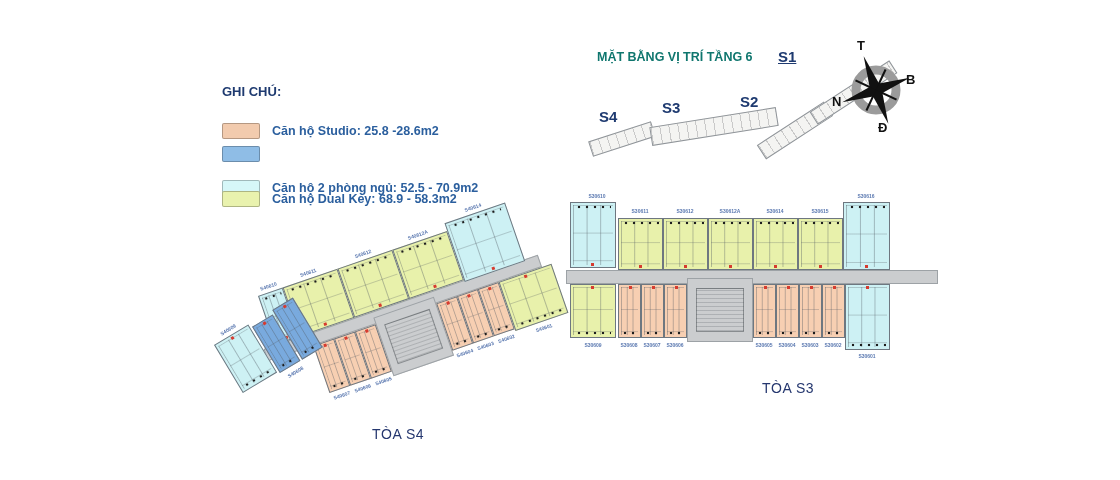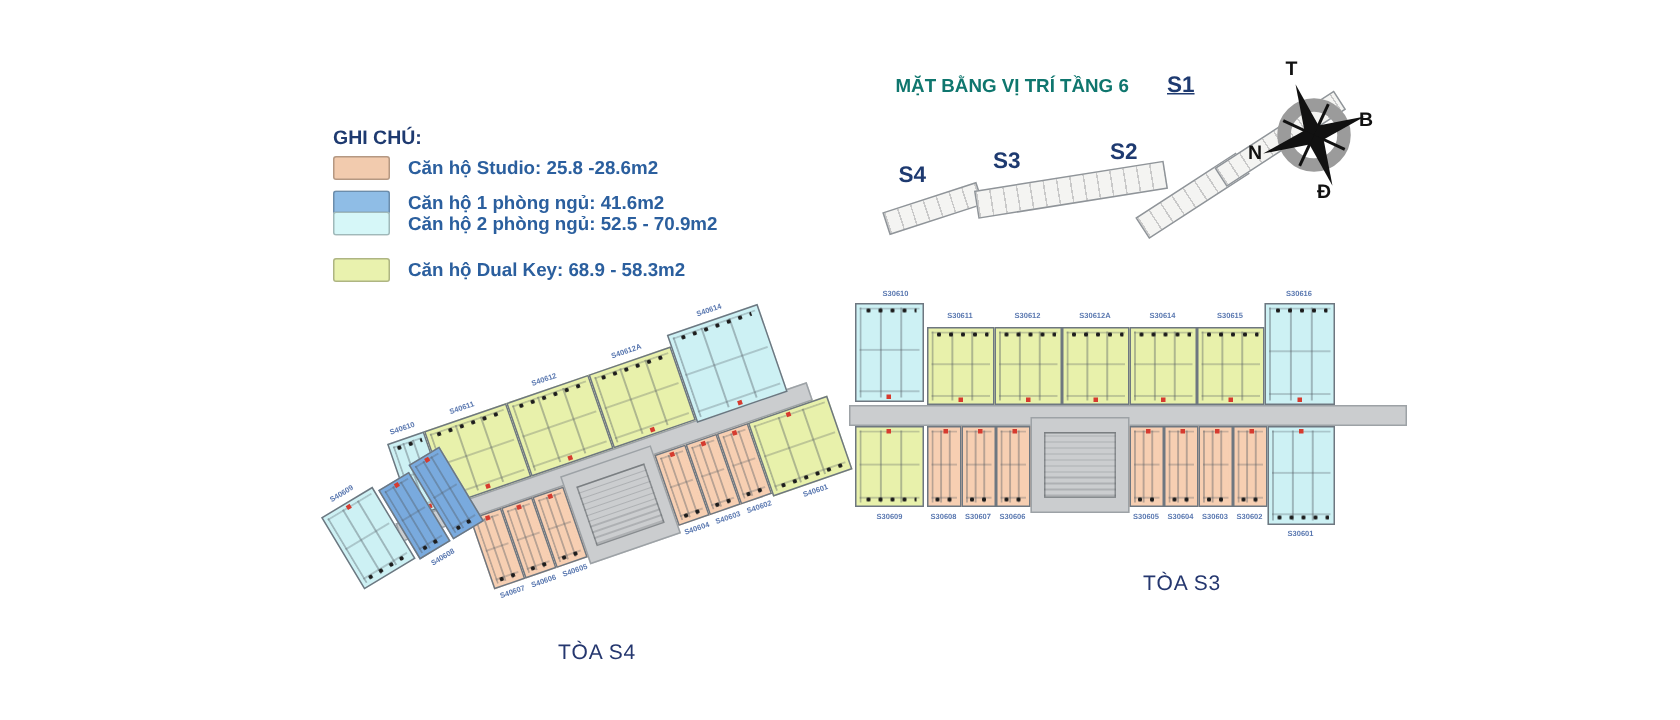--- a/index.html
+++ b/index.html
@@ -2,21 +2,21 @@
 <html><head>
 <meta charset="utf-8">
 <style>
   html,body{margin:0;padding:0;background:#fff;}
   .canvas{position:relative;width:1120px;height:480px;background:#ffffff;overflow:hidden;
           font-family:"Liberation Sans",sans-serif;}
   
   .page-title{position:absolute;left:222px;top:52px;font-size:20px;font-weight:bold;
               color:#1e3a70;letter-spacing:.3px;}
   .legend-heading{position:absolute;left:222px;top:84px;font-size:13px;font-weight:bold;color:#1e3a70;}
-  .legend-row{position:absolute;left:222px;height:18px;display:flex;align-items:center;}
+  .legend-row{position:absolute;left:222px;height:18px;display:flex;align-items:center;margin-top:19px;}
   .legend-swatch{width:38px;height:16px;border:1px solid rgba(0,0,0,.25);border-radius:2px;box-sizing:border-box;}
   .legend-label{margin-left:12px;font-size:12.5px;font-weight:bold;color:#2b5f9e;white-space:nowrap;}
   
   .loc-title{position:absolute;left:597px;top:50px;font-size:12.5px;font-weight:bold;color:#0f766e;}
   .loc-bar{position:absolute;background:
             repeating-linear-gradient(90deg,#c9c9c9 0 1px,transparent 1px 9px),#f4f4f2;
            border:1px solid #8f9499;box-sizing:border-box;}
   .loc-label{position:absolute;font-size:15px;font-weight:bold;color:#1e3a70;}
   .compass-wrap{position:absolute;left:832px;top:38px;width:88px;height:100px;}
   .compass-letter{position:absolute;font-size:13px;font-weight:bold;color:#111;}
@@ -53,23 +53,22 @@
 <div class="canvas">
 
   <div class="legend-heading">GHI CHÚ:</div>
   <div id="legend-items">
       <div class="legend-row" style="top: 103px;">
         <div class="legend-swatch" style="background: rgb(242, 203, 174);"></div>
         <div class="legend-label">Căn hộ Studio: 25.8 -28.6m2</div>
       </div>
       <div class="legend-row" style="top: 125.5px;">
         <div class="legend-swatch" style="background: rgb(143, 189, 230);"></div>
-        <div class="legend-label">Căn hộ 1 phòng ngủ: 41.6m2</div>
-      </div>
-      <div class="legend-row" style="top: 140px; text-align: right;">
+      </div>
+      <div class="legend-row" style="top: 160px; text-align: right;">
         <div class="legend-swatch" style="background: rgb(214, 247, 248);"></div>
         <div class="legend-label">Căn hộ 2 phòng ngủ: 52.5 - 70.9m2</div>
       </div>
       <div class="legend-row" style="top: 170.5px;">
         <div class="legend-swatch" style="background: rgb(233, 242, 174);"></div>
         <div class="legend-label">Căn hộ Dual Key: 68.9 - 58.3m2</div>
       </div>
     </div>
 
   <div class="loc-title">MẶT BẰNG VỊ TRÍ TẦNG 6</div>

